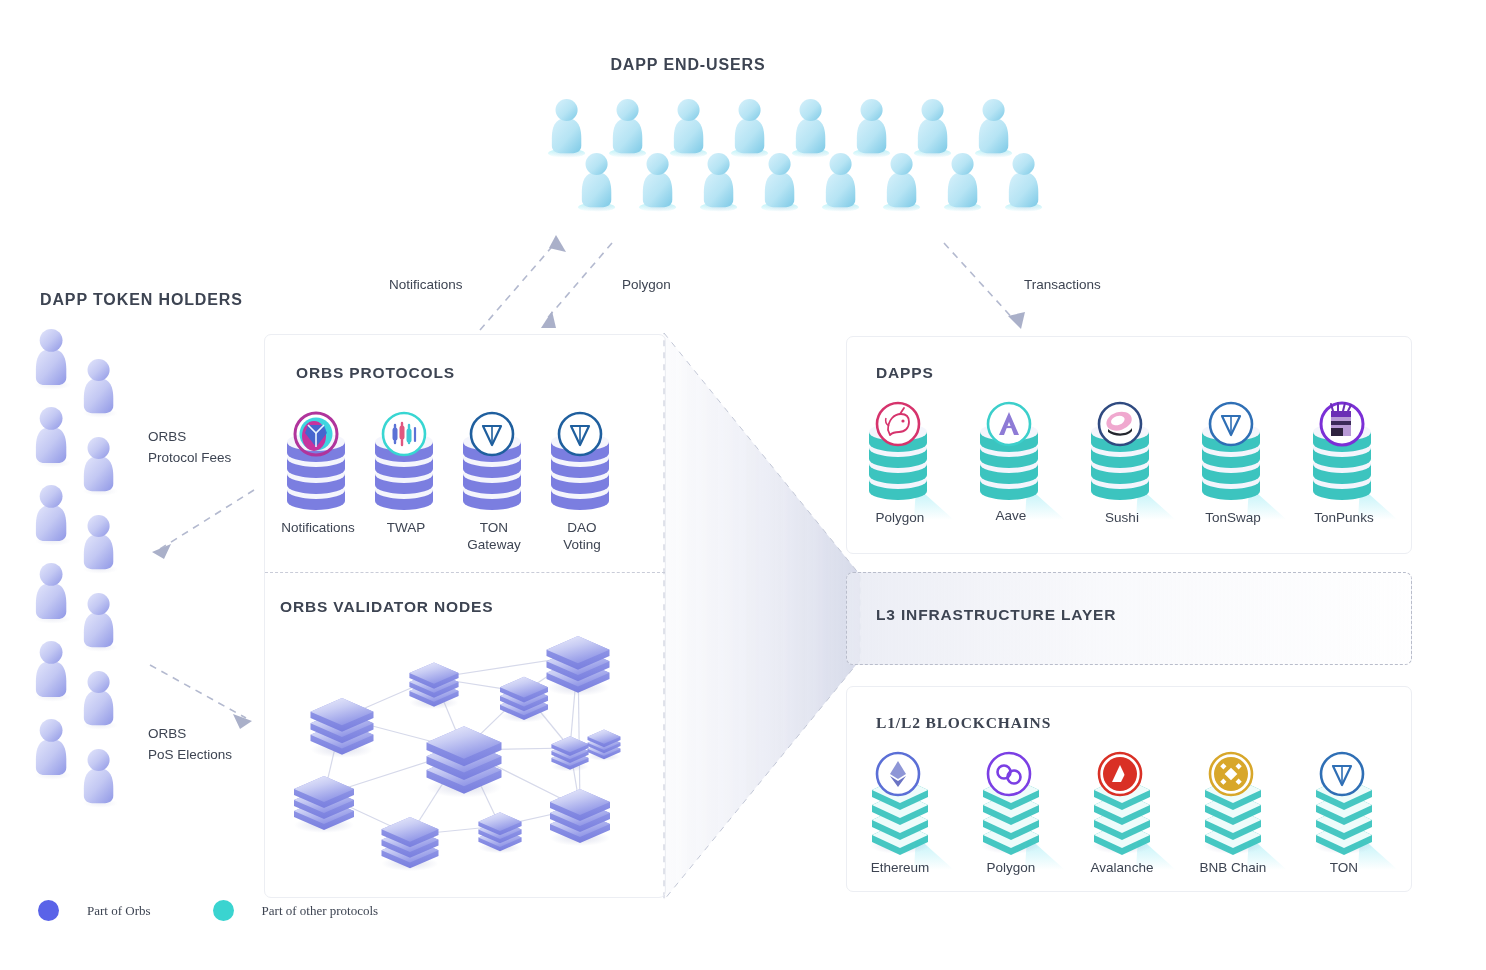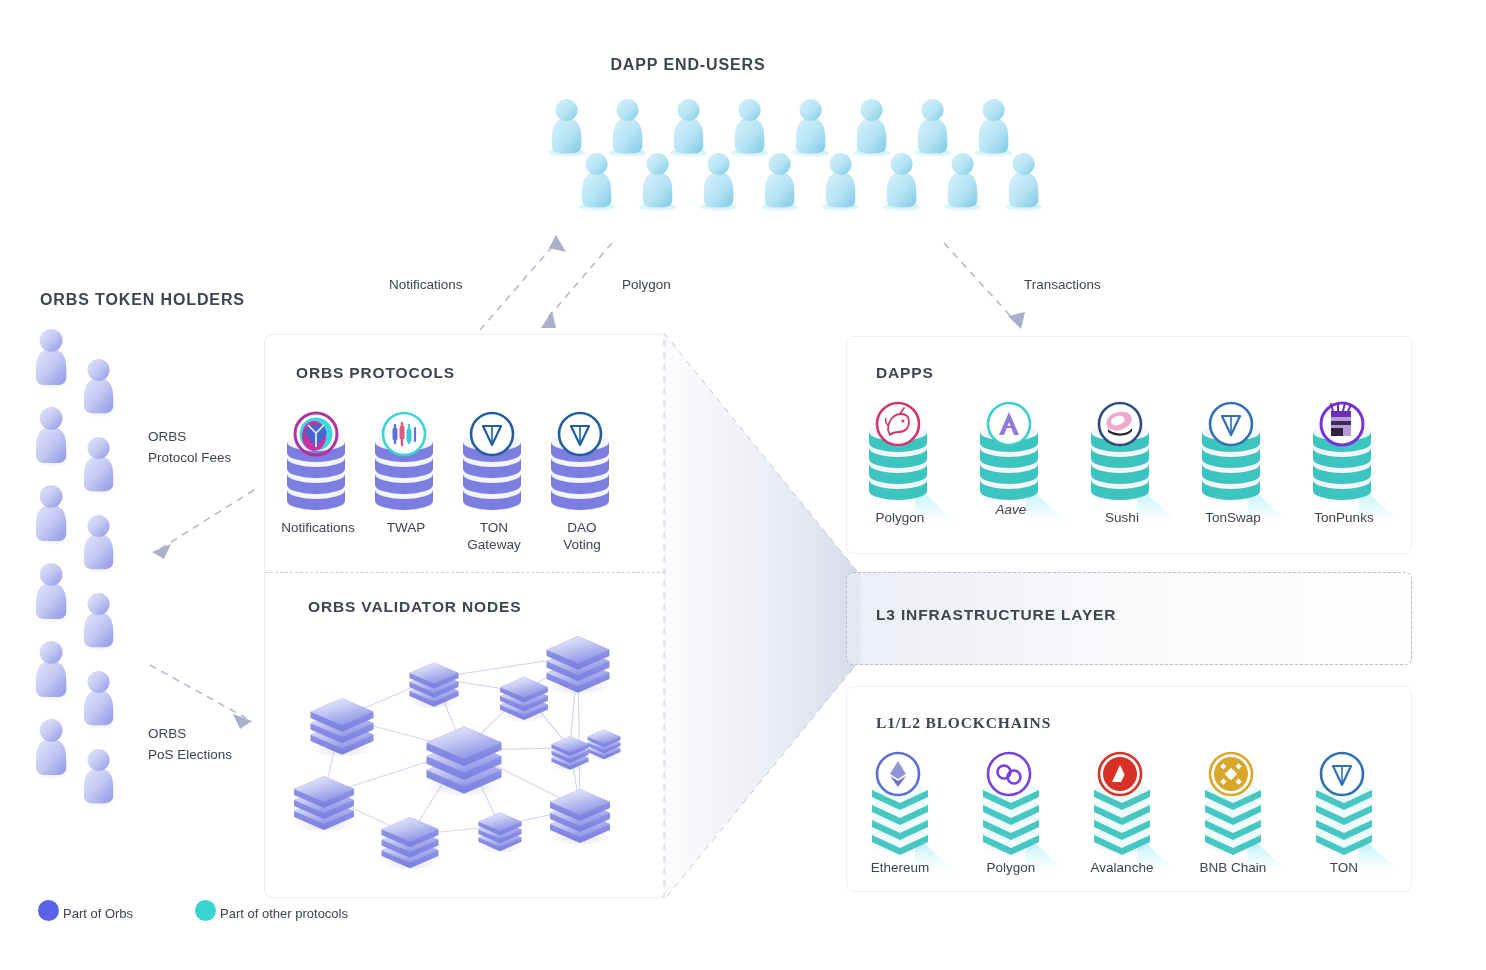--- a/index.html
+++ b/index.html
@@ -50,21 +50,21 @@
     line-height: 1.55;
   }
   .item-label {
     font-size: 13.5px;
     color: #3d4452;
     text-align: center;
     line-height: 1.25;
   }
 
   
-  .legend-row { display: flex; align-items: flex-end; gap: 4px; }
+  .legend-row { display: flex; align-items: center; gap: 28px; font-family: Liberation Serif, serif; }
   .legend-dot { width: 21px; height: 21px; border-radius: 50%; flex: none; }
   .legend-text { font-size: 13px; color: #3d4452; white-space: nowrap; }
 
   
   .token { position: absolute; }
   .token-label { position: absolute; width: 120px; left: 50%; margin-left: -60px; }
 
   svg { display: block; overflow: visible; }
   .wedge { position: absolute; left: 0; top: 0; }
 </style>
@@ -210,21 +210,21 @@
         </g>
         <g transform="translate(479,56) scale(0.92)">
           <ellipse cx="18" cy="60" rx="20" ry="5" fill="url(#gGlowB)"></ellipse>
           <ellipse cx="20" cy="60" rx="19" ry="5" fill="url(#gShadow)" opacity="0.5"></ellipse>
           <path d="M 18 22 C 5 22 2 32 2 44 L 2 52 C 2 57 6 60 11 60 L 25 60 C 30 60 34 57 34 52 L 34 44 C 34 32 31 22 18 22 Z" fill="url(#gBlueP)"></path>
           <circle cx="18" cy="13" r="12" fill="url(#gBlueP)"></circle>
         </g>
       </g>
   </svg>
 
-  <div class="abs section-title title-big" style="left:40px; top:291px;">ORBS TOKEN HOLDERS</div>
+  <div class="abs section-title title-big" style="left:40px; top:291px;">DAPP TOKEN HOLDERS</div>
 
   <svg class="abs" style="left:32px; top:326px;" width="120" height="478">
     <g id="th-people">
         <g transform="translate(2,2) scale(0.95)">
           <ellipse cx="20" cy="60" rx="19" ry="5" fill="url(#gShadow)" opacity="0.5"></ellipse>
           <path d="M 18 22 C 5 22 2 32 2 44 L 2 52 C 2 57 6 60 11 60 L 25 60 C 30 60 34 57 34 52 L 34 44 C 34 32 31 22 18 22 Z" fill="url(#gPurpP)"></path>
           <circle cx="18" cy="13" r="12" fill="url(#gPurpP)"></circle>
         </g>
         <g transform="translate(50,32) scale(0.92)">
           <ellipse cx="20" cy="60" rx="19" ry="5" fill="url(#gShadow)" opacity="0.5"></ellipse>
@@ -424,21 +424,21 @@
               <path d="M 0 -8 L 0 11" stroke="#1f5f9e" stroke-width="1.6"></path>
           </g>
      </svg>
      <div class="token-label" style="top:122px;">
        <div class="item-label">DAO</div>
        <div class="item-label">Voting</div>
      </div>
       </div>
     </div>
 
-  <div class="abs section-title" style="left:308px; top:598px;">ORBS VALIDATOR NODES</div>
+  <div class="abs section-title" style="left:280px; top:598px;">ORBS VALIDATOR NODES</div>
 
   <svg class="abs" style="left:282px; top:630px;" width="370" height="250">
     <g id="vn-edges" stroke="#d6d9ea" stroke-width="1.2" fill="none">
         <line x1="60" y1="88" x2="152" y2="48"></line>
         <line x1="152" y1="48" x2="296" y2="26"></line>
         <line x1="296" y1="26" x2="288" y2="118"></line>
         <line x1="60" y1="88" x2="182" y2="120"></line>
         <line x1="152" y1="48" x2="182" y2="120"></line>
         <line x1="242" y1="62" x2="182" y2="120"></line>
         <line x1="242" y1="62" x2="296" y2="26"></line>
@@ -602,21 +602,21 @@
             <ellipse cx="40" cy="60" rx="29" ry="9" fill="#f4f5fc"></ellipse>
             <path d="M 11 44 L 11 55 A 29 9 0 0 0 69 55 L 69 44 Z" fill="#3cc4bf"></path>
             <ellipse cx="40" cy="44" rx="29" ry="9" fill="#f4f5fc"></ellipse>
           </g>
           <g transform="translate(40,36)">
             <circle cx="0" cy="0" r="21" fill="#ffffff" stroke="#3ccfcb" stroke-width="2.6"></circle>
               <path d="M 0 -12 L 10 11 L 5 11 L 0 -2 L -5 11 L -10 11 Z" fill="#8e7bd6"></path>
               <path d="M -6 3 L 6 3" stroke="#8e7bd6" stroke-width="2.2"></path>
           </g>
      </svg>
-     <div class="token-label" style="top:114px;font-style:italic;">
+     <div class="token-label" style="top:120px;">
        <div class="item-label">Aave</div>
 
      </div>
       </div>
       <div class="token" style="left: 333px; top: 0px; width: 84px;">
         <svg width="104" height="136">
        <path d="M 58 98 L 96 132 L 56 132 Z" fill="url(#gGlowB)"></path>
           <g>
             <ellipse cx="40" cy="104" rx="30" ry="8" fill="url(#gShadow)"></ellipse>
             <path d="M 11 92 L 11 103 A 29 9 0 0 0 69 103 L 69 92 Z" fill="#3cc4bf"></path>

